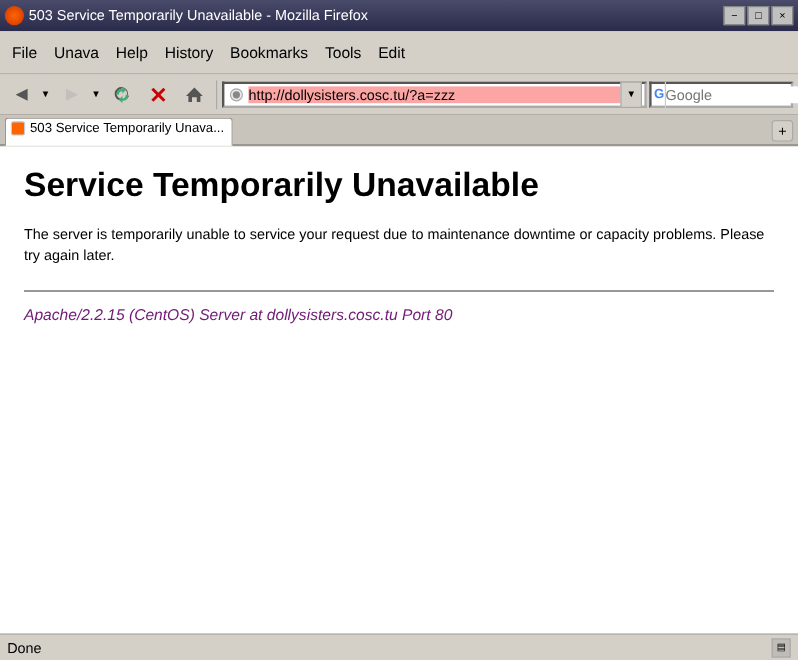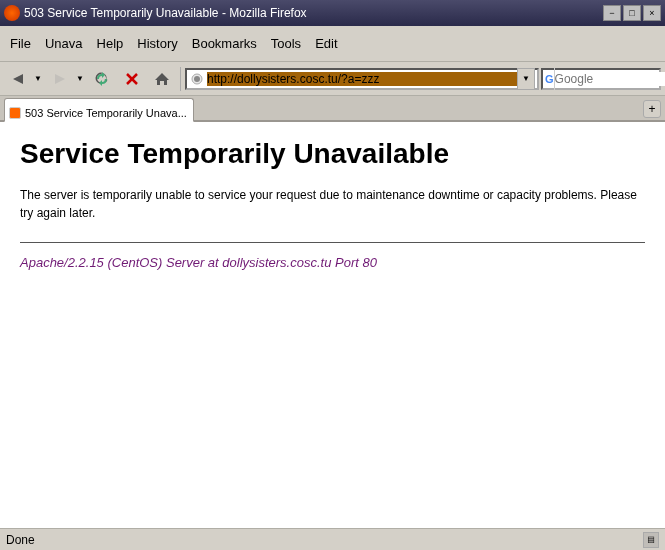--- a/index.html
+++ b/index.html
@@ -132,21 +132,21 @@
       margin-right: 2px;
       display: flex;
       align-items: center;
       justify-content: center;
     }
     .url-input {
       flex: 1;
       border: none;
       outline: none;
       font-size: 12px;
-      background: #a16207;
+      background: #fca5a5;
     }
     .url-arrow-btn {
       width: 18px;
       height: 22px;
       background: #d4d0c8;
       border: 1px solid #aaa;
       display: flex;
       align-items: center;
       justify-content: center;
       cursor: pointer;
@@ -185,21 +185,21 @@
     .tab-bar {
       background: #c8c4bc;
       display: flex;
       align-items: flex-end;
       padding: 2px 4px 0;
       height: 26px;
       border-bottom: 2px solid #9a9690;
     }
     .tab {
       display: flex;
-      align-items: flex-end;
+      align-items: flex-start;
       background: #e0ddd8;
       border: 1px solid #9a9690;
       border-bottom: none;
       padding: 2px 6px 2px 4px;
       font-size: 11px;
       cursor: pointer;
       height: 22px;
       gap: 4px;
       border-radius: 3px 3px 0 0;
       margin-top: 20px;

